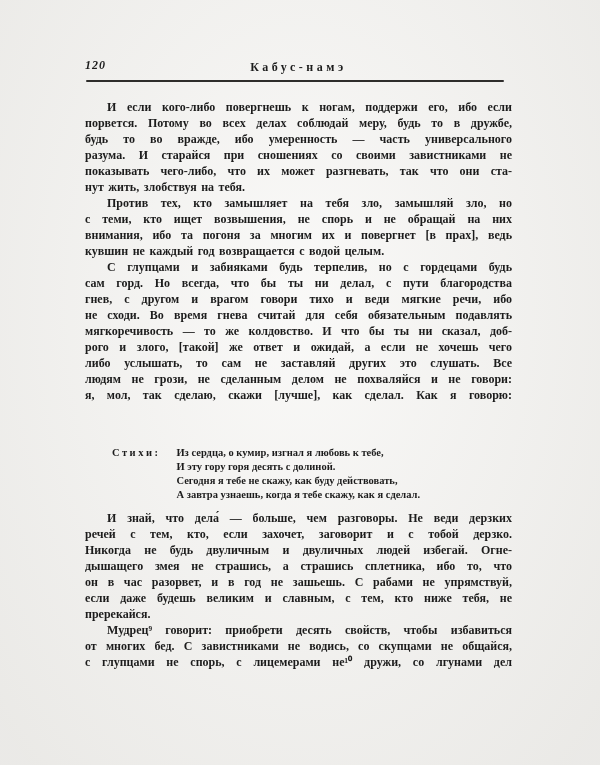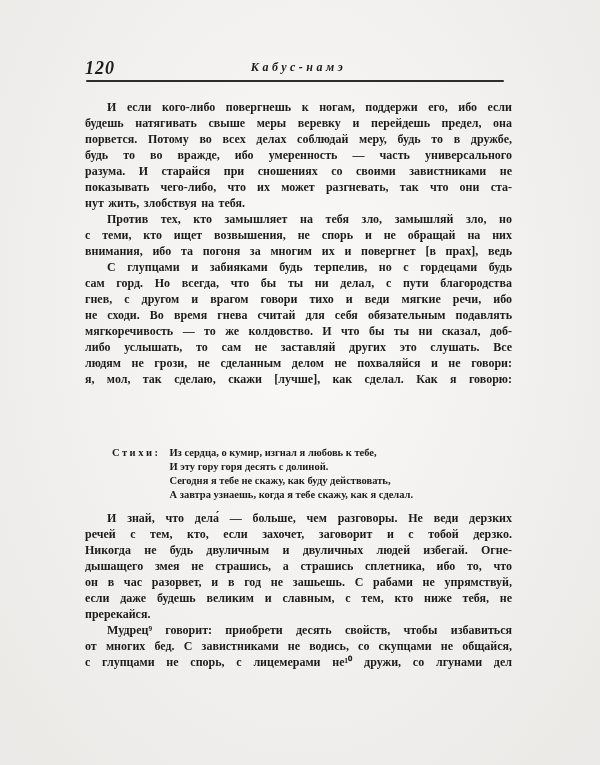--- a/index.html
+++ b/index.html
@@ -20,26 +20,26 @@
     color: var(--ink);
     overflow: hidden;
   }
   .header {
     position: absolute;
     top: 58px; left: 85px; width: 427px; height: 18px;
   }
   .page-number {
     position: absolute; left: 0; top: 0;
     font-style: italic; font-weight: bold;
-    font-size: 18px; letter-spacing: 1px;
+    font-size: 12px; letter-spacing: 1px;
   }
   .header-title {
     position: absolute; left: 0; right: 0; top: 2px;
     text-align: center;
-    font-style: italic; font-weight: bold;
+    font-weight: bold;
     font-size: 12px; letter-spacing: 3.5px;
   }
   .header-rule {
     position: absolute;
     top: 80px; left: 86px; width: 418px; height: 2px;
     background: #2e2d2b;
     border-radius: 1px;
   }
   .body-block {
     position: absolute;
@@ -60,55 +60,56 @@
   .verse {
     position: absolute;
     top: 446px; left: 112px; width: 390px;
     display: flex; align-items: flex-start;
     font-size: 10.5px; font-weight: bold;
     line-height: 14px;
   }
   .verse-label {
     flex: 0 0 auto;
     letter-spacing: 2.5px;
-    margin-right: 9px;
+    margin-right: 16px;
     white-space: nowrap;
     text-align: right;
   }
   .verse-line { height: 14px; white-space: nowrap; }
 </style>
 </head>
 <body>
 
 <div class="page">
 
   <div class="header">
     <span class="page-number">120</span>
     <span class="header-title">Кабус-намэ</span>
   </div>
 
   <div class="header-rule"></div>
 
   <div class="body-block body-top">
 
   <div class="line first">И если кого-либо повергнешь к ногам, поддержи его, ибо если</div>
-      <div class="line">будешь натягивать свыше меры веревку и перейдешь предел, она</div>
       <div class="line">порвется. Потому во всех делах соблюдай меру, будь то в дружбе,</div>
       <div class="line">будь то во вражде, ибо умеренность — часть универсального</div>
       <div class="line">разума. И старайся при сношениях со своими завистниками не</div>
       <div class="line">показывать чего-либо, что их может разгневать, так что они ста-</div>
       <div class="line last">нут жить, злобствуя на тебя.</div>
       <div class="line first">Против тех, кто замышляет на тебя зло, замышляй зло, но</div>
       <div class="line">с теми, кто ищет возвышения, не спорь и не обращай на них</div>
       <div class="line">внимания, ибо та погоня за многим их и повергнет [в прах], ведь</div>
+      <div class="line last">кувшин не каждый год возвращается с водой целым.</div>
       <div class="line first">С глупцами и забияками будь терпелив, но с гордецами будь</div>
       <div class="line">сам горд. Но всегда, что бы ты ни делал, с пути благородства</div>
       <div class="line">гнев, с другом и врагом говори тихо и веди мягкие речи, ибо</div>
       <div class="line">не сходи. Во время гнева считай для себя обязательным подавлять</div>
       <div class="line">мягкоречивость — то же колдовство. И что бы ты ни сказал, доб-</div>
+      <div class="line">рого и злого, [такой] же ответ и ожидай, а если не хочешь чего</div>
       <div class="line">либо услышать, то сам не заставляй других это слушать. Все</div>
       <div class="line">людям не грози, не сделанным делом не похваляйся и не говори:</div>
       <div class="line">я, мол, так сделаю, скажи [лучше], как сделал. Как я говорю:</div>
     </div>
 
   <div class="verse">
     <span class="verse-label">Стихи:</span>
     <div class="verse-lines">
 
     <div class="verse-line">Из сердца, о кумир, изгнал я любовь к тебе,</div>

